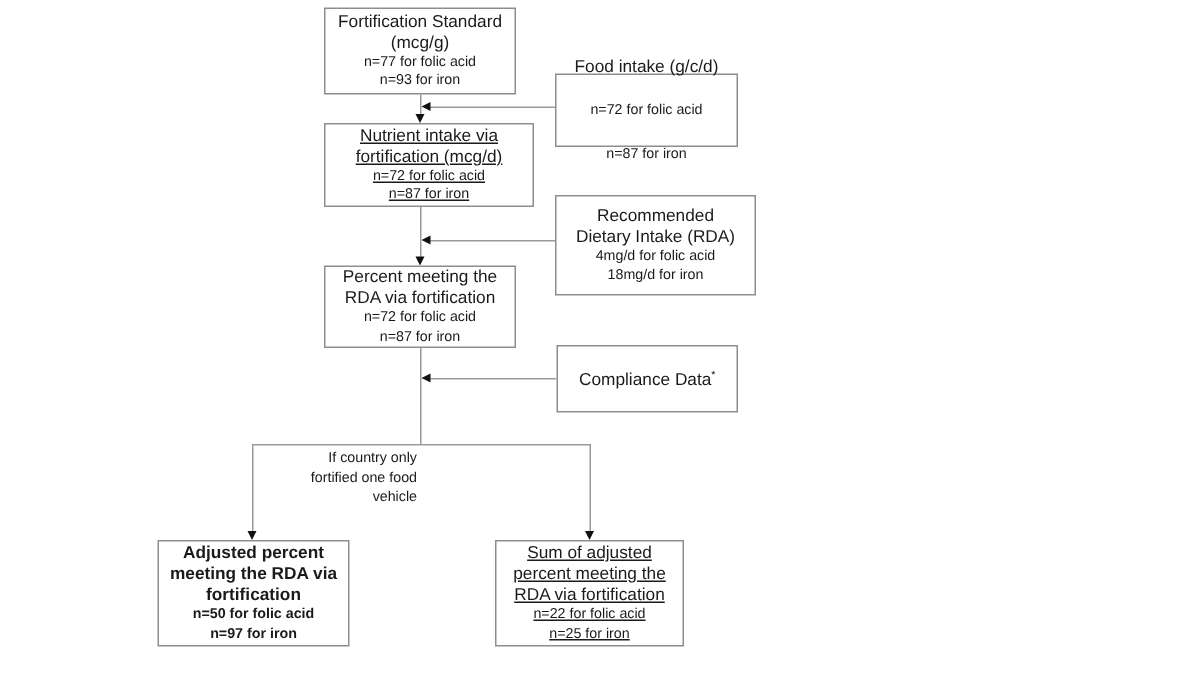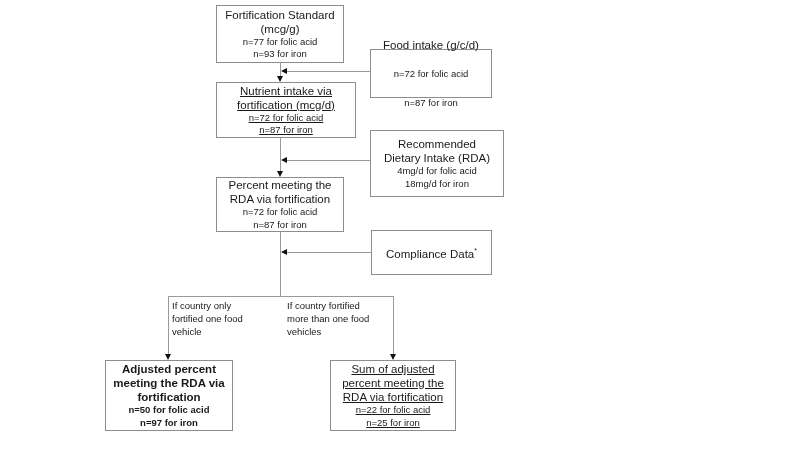--- a/index.html
+++ b/index.html
@@ -66,21 +66,21 @@
     position: absolute;
     width: 0;
     height: 0;
     border-top: 3.5px solid transparent;
     border-bottom: 3.5px solid transparent;
     border-right: 6px solid #111111;
   }
 
   .branch-label {
     position: absolute;
-    text-align: left;
+    text-align: right;
     font-size: 9.5px;
     line-height: 13px;
     color: #1a1a1a;
   }
 
   .sup {
     font-size: 7px;
     vertical-align: super;
   }
 </style>
@@ -167,19 +167,14 @@
     <div class="sub">n=22 for folic acid</div>
     <div class="sub">n=25 for iron</div>
   </div>
 
   <div class="branch-label" style="left:172px; top:299px; width:106px;">
     <div>If country only</div>
     <div>fortified one food</div>
     <div>vehicle</div>
   </div>
 
-  <div class="branch-label" style="left:287px; top:299px; width:106px;">
-    <div>If country fortified</div>
-    <div>more than one food</div>
-    <div>vehicles</div>
-  </div>
 
 </div>
 
 </body></html>

